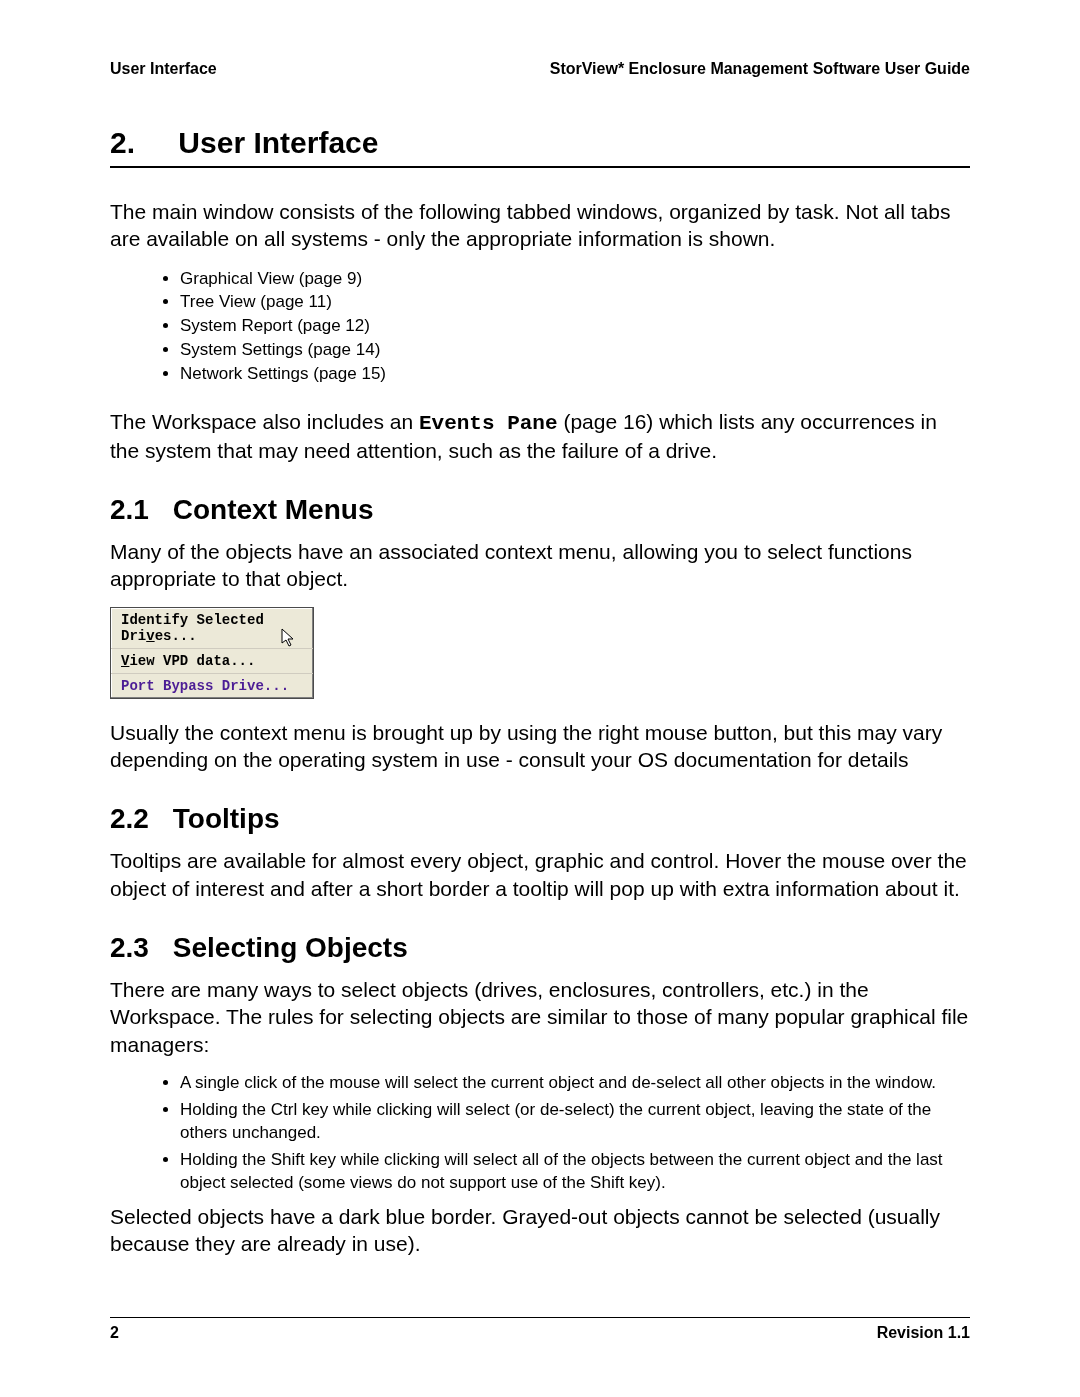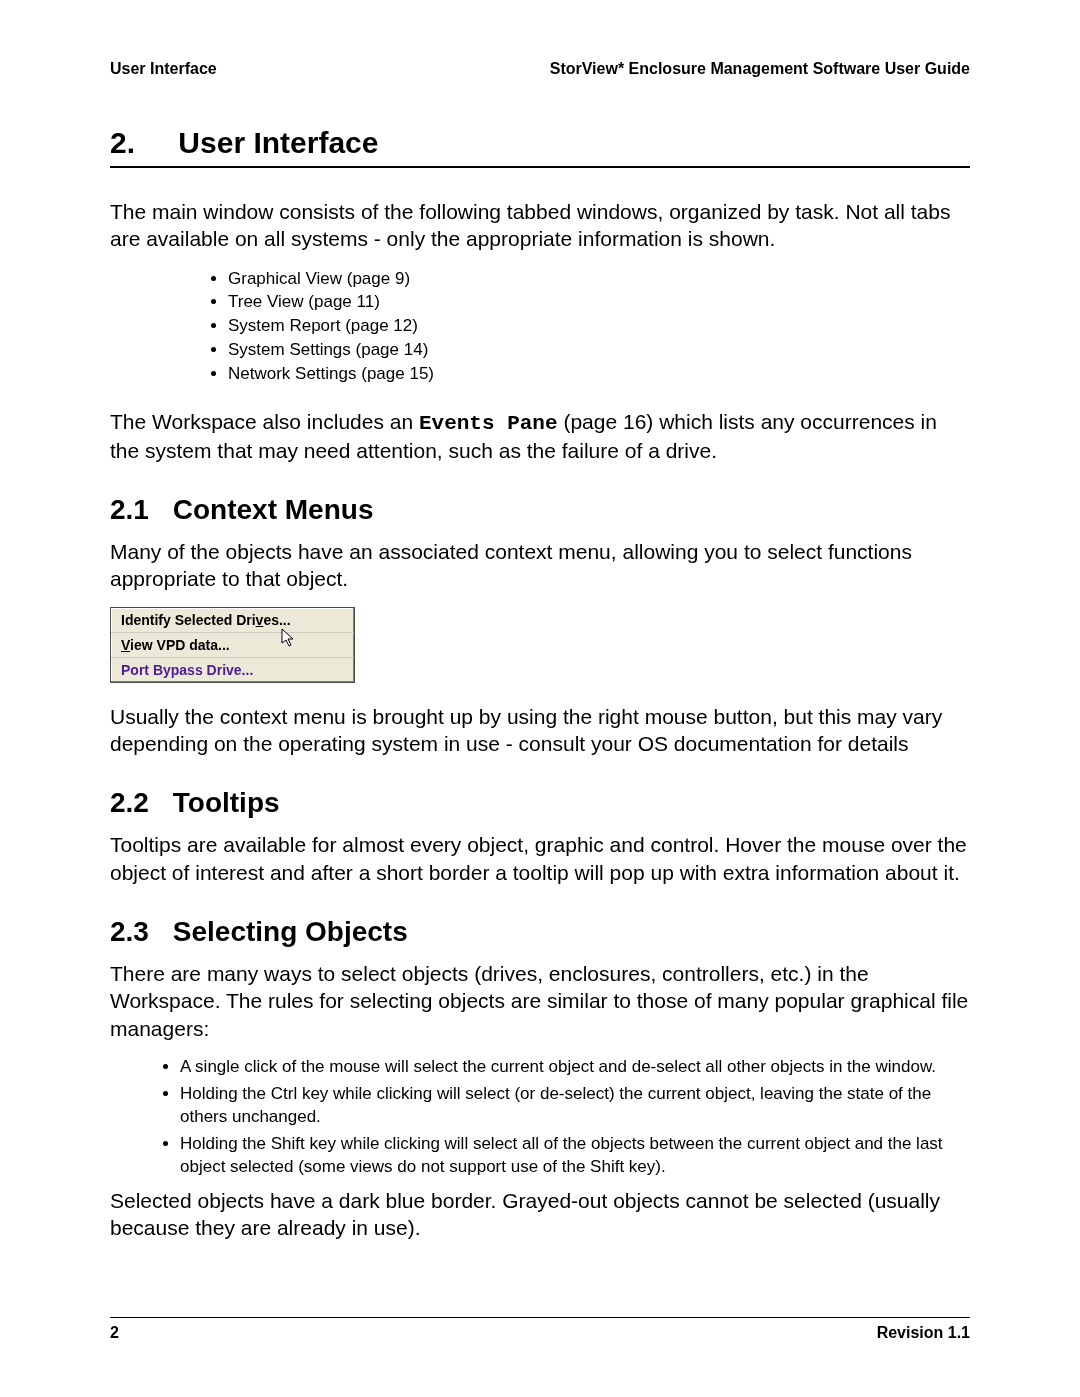--- a/index.html
+++ b/index.html
@@ -34,42 +34,42 @@
   .body-text {
     font-size: 21px;
     line-height: 1.3;
     margin-bottom: 14px;
   }
   ul.tab-list {
     margin: 10px 0 22px 70px;
     font-size: 17px;
     line-height: 1.4;
   }
-  ul.tab-list li { margin-bottom: 0; list-style: disc; margin-left: 48px; }
+  ul.tab-list li { margin-bottom: 0; list-style: disc; }
   ul.rules-list {
     margin: 10px 0 6px 70px;
     font-size: 17px;
     line-height: 1.35;
   }
   ul.rules-list li { margin-bottom: 4px; list-style: disc; }
   .subheading {
     font-size: 28px;
     font-weight: bold;
     margin-top: 30px;
     margin-bottom: 12px;
   }
   .sub-num { display: inline-block; width: 55px; }
   .events-line b { font-weight: bold; font-family: Liberation Mono, monospace; }
   
   .context-menu {
-    width: 245px;
+    width: 204px;
     margin: 14px 0 20px 0;
     background: #ece9d8;
     border: 1px solid #4b4b4b;
-    font-family: Liberation Sans, sans-serif;
+    font-family: Liberation Mono, monospace;
     font-size: 14px;
     box-shadow: inset -1px -1px 0 #808080, inset 1px 1px 0 #fff;
   }
   .context-menu .item {
     padding: 4px 10px;
     color: #000;
     border-bottom: 1px solid #d0ccc0;
     position: relative;
   }
   .context-menu .item.disabled { color: #9a9a9a; }

